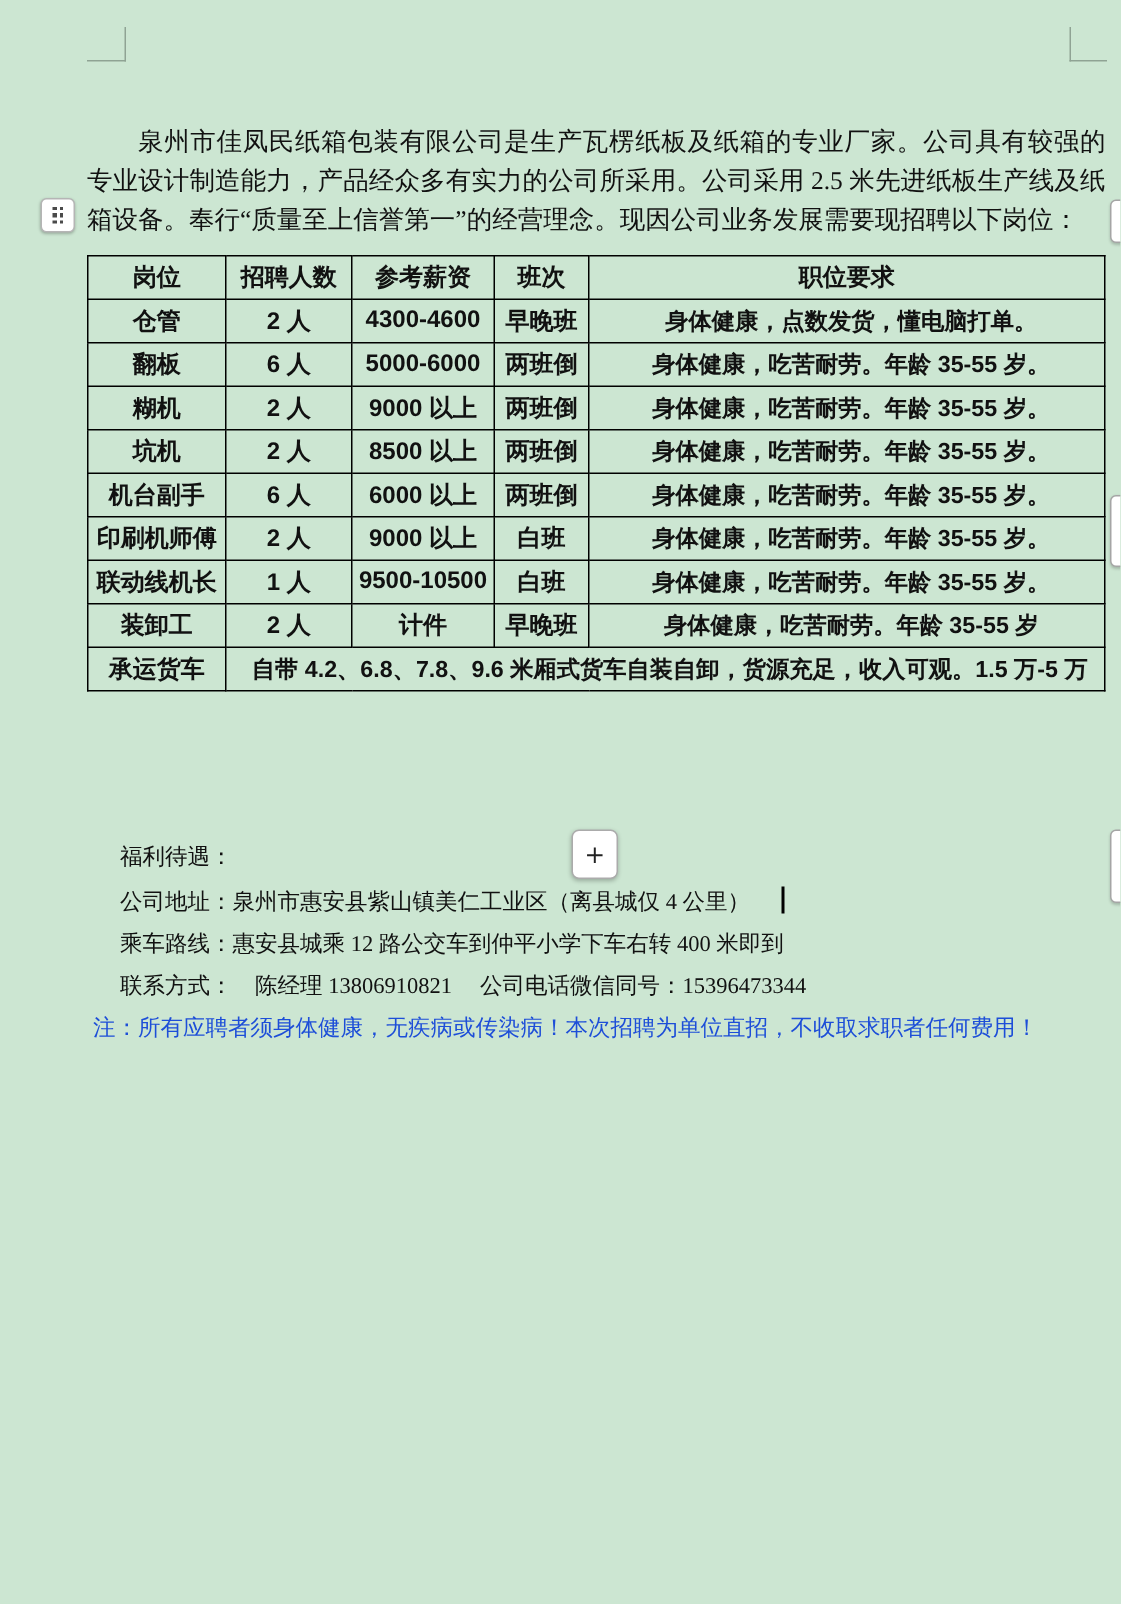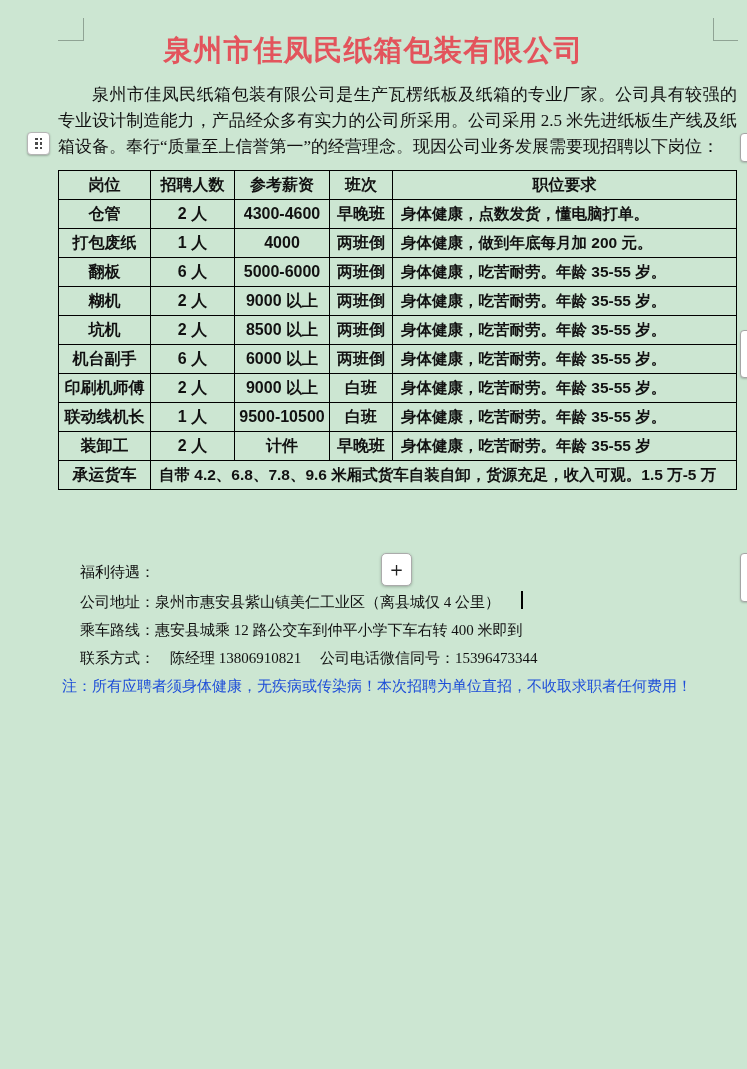--- a/index.html
+++ b/index.html
@@ -42,21 +42,21 @@
     position: absolute; top: 170px; left: 58px; width: 679px;
     border-collapse: collapse; table-layout: fixed;
     font-family: "Liberation Sans", sans-serif;
   }
   table.jobs th, table.jobs td {
     border: 1.5px solid #000; height: 28px; padding: 0 2px;
     font-weight: bold; font-size: 16px; text-align: center;
     overflow: hidden; white-space: nowrap;
   }
   table.jobs td.c-req, table.jobs td.carrier-desc {
-    text-align: left; padding-left: 8px; font-size: 15.5px;
+    text-align: center; padding-left: 8px; font-size: 15.5px;
   }
 
   
   .insert-row-btn {
     position: absolute; left: 381px; top: 553px; width: 31px; height: 33px;
     background: #fff; border: 1px solid #ababab; border-radius: 5px;
     box-shadow: 0 1px 3px rgba(0,0,0,.25);
     font-family: "DejaVu Sans", sans-serif; font-size: 20px; color: #222;
     display: flex; align-items: center; justify-content: center; padding: 0; cursor: pointer;
   }
@@ -93,21 +93,20 @@
     <span class="handle-dots">
       <i></i>
         <i></i>
         <i></i>
         <i></i>
         <i></i>
         <i></i>
     </span>
   </div>
 
-  <h1 class="title">泉州市佳凤民纸箱包装有限公司</h1>
 
   <p class="intro">泉州市佳凤民纸箱包装有限公司是生产瓦楞纸板及纸箱的专业厂家。公司具有较强的专业设计制造能力，产品经众多有实力的公司所采用。公司采用 2.5 米先进纸板生产线及纸箱设备。奉行“质量至上信誉第一”的经营理念。现因公司业务发展需要现招聘以下岗位：</p>
 
   <table class="jobs">
     <colgroup>
       <col style="width:92px">
         <col style="width:84px">
         <col style="width:95px">
         <col style="width:63px">
         <col>
@@ -123,27 +122,20 @@
     </thead>
     <tbody>
   <tr>
     <td class="c-pos">仓管</td>
     <td class="c-num">2 人</td>
     <td class="c-sal">4300-4600</td>
     <td class="c-shift">早晚班</td>
     <td class="c-req">身体健康，点数发货，懂电脑打单。</td>
   </tr>
 
-  <tr>
-    <td class="c-pos">打包废纸</td>
-    <td class="c-num">1 人</td>
-    <td class="c-sal">4000</td>
-    <td class="c-shift">两班倒</td>
-    <td class="c-req">身体健康，做到年底每月加 200 元。</td>
-  </tr>
 
   <tr>
     <td class="c-pos">翻板</td>
     <td class="c-num">6 人</td>
     <td class="c-sal">5000-6000</td>
     <td class="c-shift">两班倒</td>
     <td class="c-req">身体健康，吃苦耐劳。年龄 35-55 岁。</td>
   </tr>
 
 

